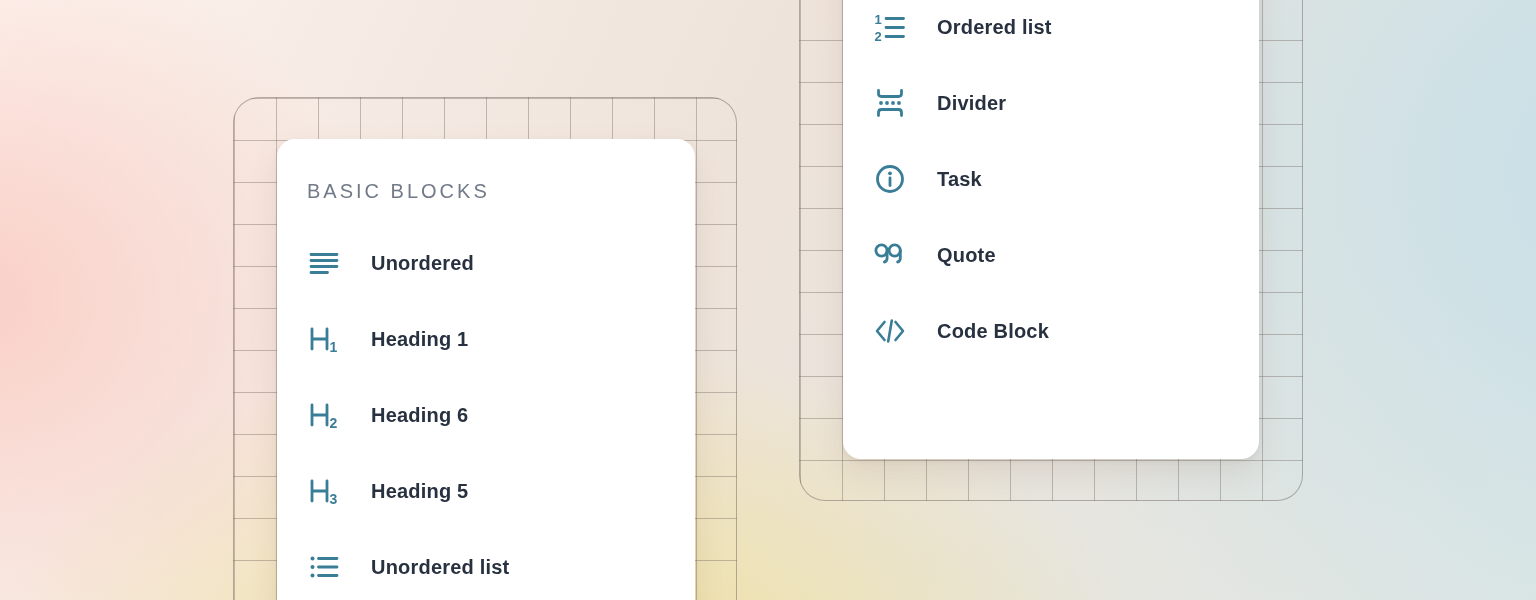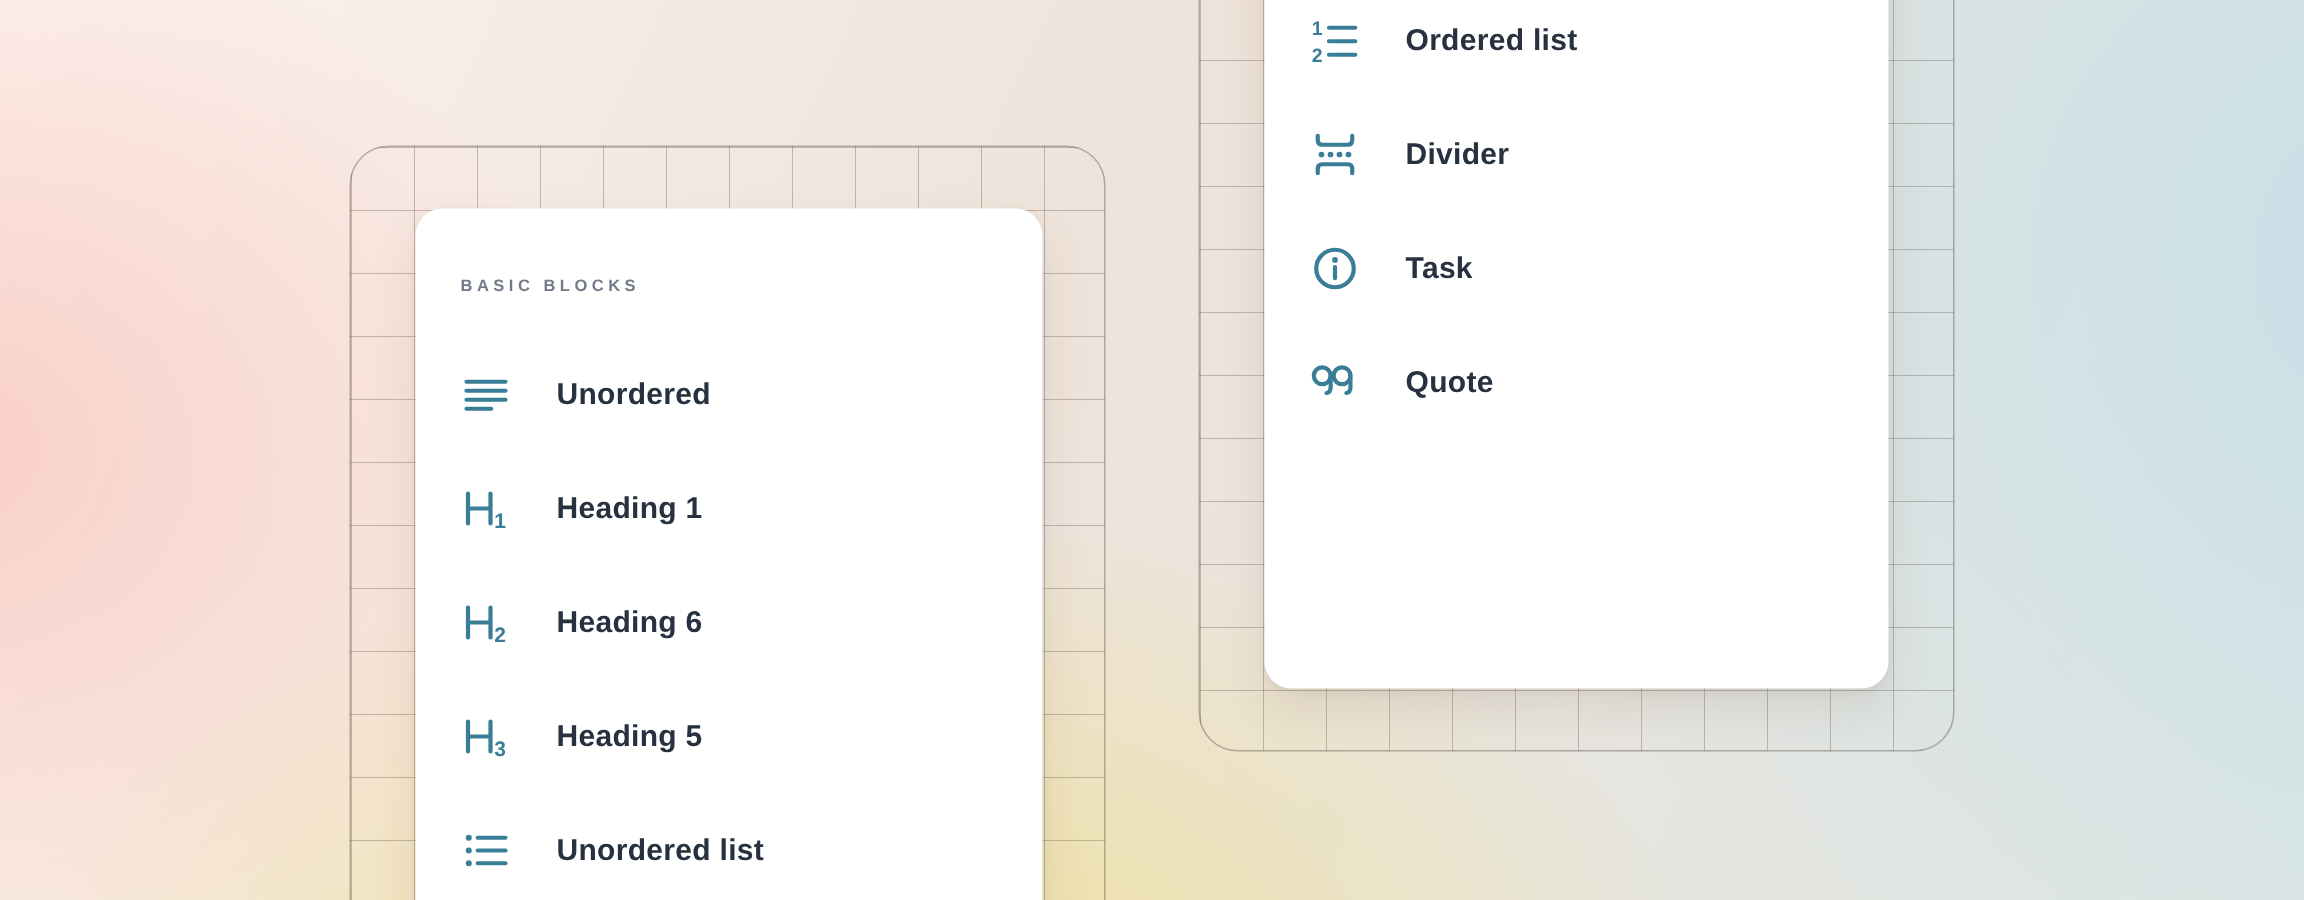--- a/index.html
+++ b/index.html
@@ -37,22 +37,22 @@
   .card {
     position:absolute;
     background:var(--card-bg);
     border-radius:18px;
     box-shadow:0 14px 30px rgba(120,80,60,0.12), 0 2px 6px rgba(0,0,0,0.05);
   }
   .card.left-card  { left:277px; top:139px; width:418px; height:520px; }
   .card.right-card { left:843px; top:-63px; width:416px; height:522px; }
   .card-header {
     padding:40px 30px 0 30px;
-    font-size:11px;
-    font-weight:700;
+    font-size:20px;
+    font-weight:400;
     letter-spacing:3px;
     line-height:24px;
     color:var(--header-color);
   }
   .left-card .menu  { padding-top:22px; }
   .right-card .menu { padding-top:52px; }
   .menu-item {
     height:76px;
     display:flex;
     align-items:center;
@@ -171,14 +171,22 @@
         <span class="item-icon">
           <svg viewBox="0 0 34 34">
             <circle cx="8.5" cy="12.5" r="5.6" stroke="currentColor" fill="none" stroke-width="2.8" stroke-linecap="round" stroke-linejoin="round"></circle>
             <path d="M14.1 12.5v7.6q0 3.4-2.7 3.9" stroke="currentColor" fill="none" stroke-width="2.8" stroke-linecap="round" stroke-linejoin="round"></path>
             <circle cx="21.7" cy="12.5" r="5.6" stroke="currentColor" fill="none" stroke-width="2.8" stroke-linecap="round" stroke-linejoin="round"></circle>
             <path d="M27.3 12.5v7.6q0 3.4-2.7 3.9" stroke="currentColor" fill="none" stroke-width="2.8" stroke-linecap="round" stroke-linejoin="round"></path>
           </svg>
         </span>
         <span class="item-label">Quote</span>
       </div>
+      <div class="menu-item">
+        <span class="item-icon">
+          <svg viewBox="0 0 34 34">
+            <path d="M11.5 8L4 17l7.5 9M22.5 8L30 17l-7.5 9M18.8 6.5l-3.6 21" stroke="currentColor" fill="none" stroke-width="2.6" stroke-linecap="round" stroke-linejoin="round"></path>
+          </svg>
+        </span>
+        <span class="item-label">Code Block</span>
+      </div>
     </div>
 </div>
 
 </body></html>

